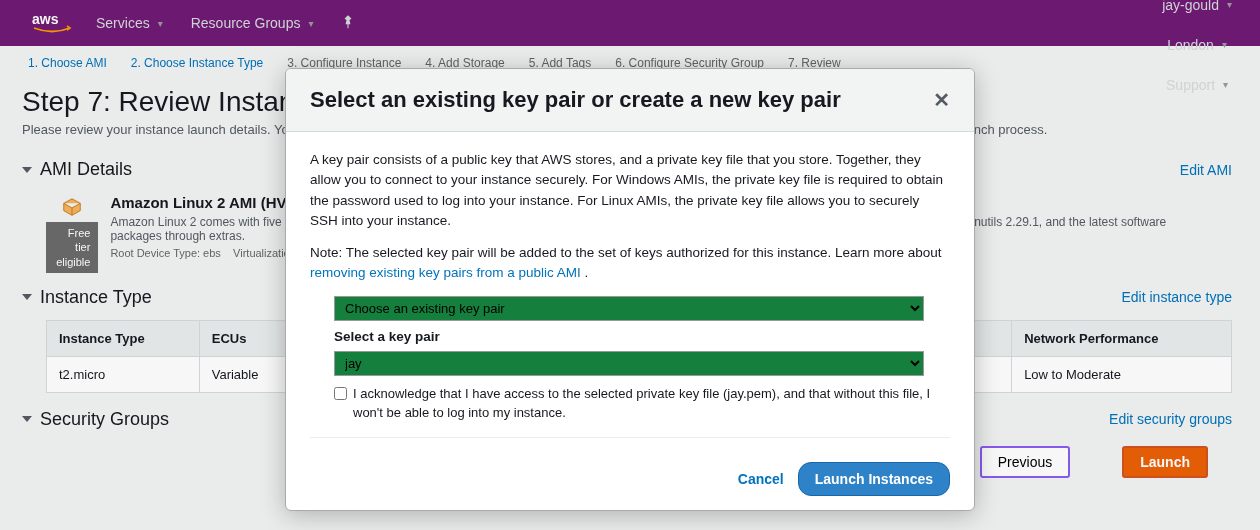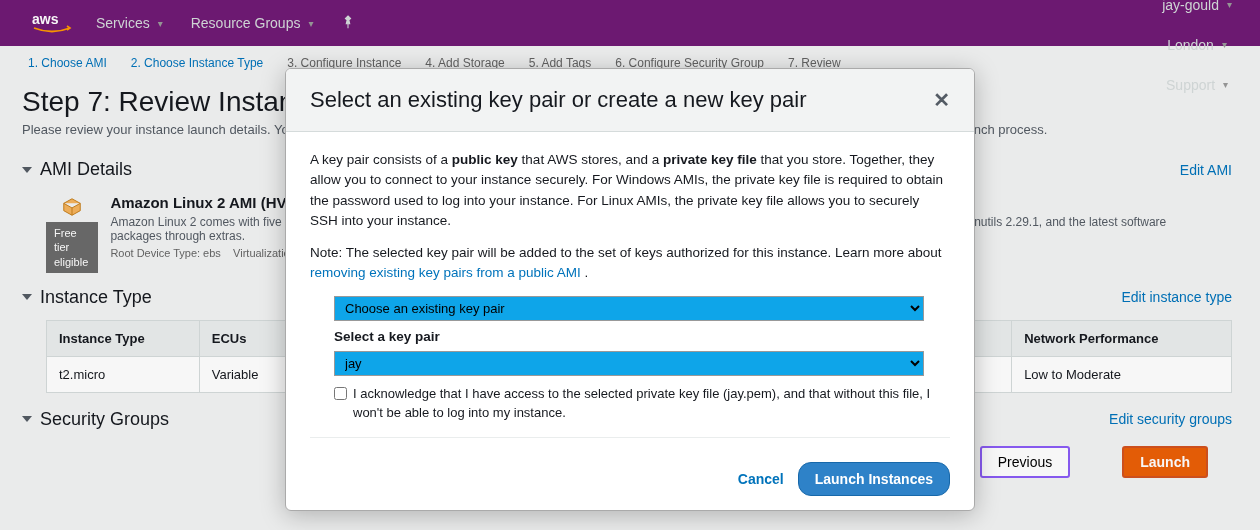--- a/index.html
+++ b/index.html
@@ -30,47 +30,47 @@
     .section-header { display: flex; align-items: center; justify-content: space-between; padding: 6px 0; }
     .section-title { display: flex; align-items: center; gap: 8px; font-size: 18px; font-weight: 400; color: #16191f; }
     .caret-down { width: 0; height: 0; border-left: 5px solid transparent; border-right: 5px solid transparent; border-top: 6px solid #545b64; }
     .section-link { color: #0073bb; font-size: 14px; text-decoration: none; }
     
     
     .ami-row { display: flex; align-items: flex-start; gap: 12px; padding: 8px 24px; }
     .ami-icon { width: 22px; height: 22px; margin-top: 2px; }
     .ami-meta { font-size: 13px; }
     .ami-title { font-weight: 700; color: #16191f; margin-bottom: 4px; font-size: 15px; }
-    .free-badge { background: #6b6b6b; color: #fff; font-size: 11px; padding: 4px 8px; text-align: left; line-height: 1.3; }
+    .free-badge { background: #6b6b6b; color: #fff; font-size: 11px; padding: 4px 8px; text-align: right; line-height: 1.3; }
     .ami-desc { font-size: 12px; color: #545b64; margin-bottom: 4px; }
     .ami-small { font-size: 11px; color: #666; }
     
     
     table { width: calc(100% - 24px); margin-left: 24px; border-collapse: collapse; font-size: 13px; margin-top: 6px; }
     th, td { text-align: left; padding: 10px 12px; border: 1px solid #d5dbdb; }
     th { background: #eaeded; font-weight: 700; color: #16191f; }
     td { color: #16191f; background: #fff; }
     
     
     .bottom-bar { display: flex; justify-content: flex-end; align-items: center; gap: 10px; padding: 10px 24px 8px 0; }
     .btn { padding: 6px 16px; font-size: 14px; border-radius: 3px; cursor: pointer; border: 2px solid #8b5cf6; background: #fff; }
     .btn.primary { background: #eb5f07; border-color: #d3521e; color: #fff; font-weight: 700; margin-left: 42px; }
     .btn.link { border: none; background: transparent; color: #0073bb; }
     
     
     .overlay { position: absolute; inset: 0; background: rgba(0,0,0,0.03); display: flex; justify-content: center; align-items: flex-start; padding-top: 68px; }
     .modal { background: #fff; width: 690px; border-radius: 6px; box-shadow: 0 4px 24px rgba(0,0,0,0.25); border: 1px solid #aaa; overflow: hidden; }
     .modal-header { background: #f2f3f3; padding: 18px 24px; border-bottom: 1px solid #d5dbdb; display: flex; justify-content: space-between; align-items: center; }
-    .modal-header h2 { font-size: 22px; font-weight: 400; color: #16191f; }
+    .modal-header h2 { font-size: 22px; font-weight: 700; color: #16191f; }
     .close-x { font-size: 20px; color: #545b64; cursor: pointer; font-weight: 700; }
     .modal-body { padding: 18px 24px 12px 24px; font-size: 13.5px; color: #16191f; line-height: 1.5; }
     .modal-body p { margin-bottom: 12px; }
-    .modal-body strong { font-weight: 700; }
+    .modal-body strong { font-weight: 400; }
     .modal-body a { color: #0073bb; text-decoration: none; }
-    .modal-body select { width: 590px; margin-left: 24px; padding: 3px 6px; font-size: 13px; border: 1px solid #999; background: #0ea5e9; }
+    .modal-body select { width: 590px; margin-left: 24px; padding: 3px 6px; font-size: 13px; border: 1px solid #999; background: #15803d; }
     .modal-body label.heading { font-weight: 700; display: block; margin: 6px 0 4px 24px; }
     .ack { display: flex; align-items: flex-start; gap: 6px; margin: 8px 0 4px 24px; font-size: 13px; }
     .ack input { margin-top: 3px; }
     .modal-divider { border: none; border-top: 1px solid #eaeded; margin: 14px 0 0 0; }
     .modal-footer { display: flex; justify-content: flex-end; align-items: center; gap: 14px; padding: 12px 24px 14px 24px; }
     .modal-cancel { color: #0073bb; background: none; border: none; font-size: 14px; font-weight: 700; cursor: pointer; }
     .modal-launch { background: #2e82c8; border: 1px solid #1768aa; color: #fff; font-weight: 700; padding: 8px 16px; border-radius: 13px; font-size: 14px; cursor: pointer; }
   </style>
 </head>
 <body>

